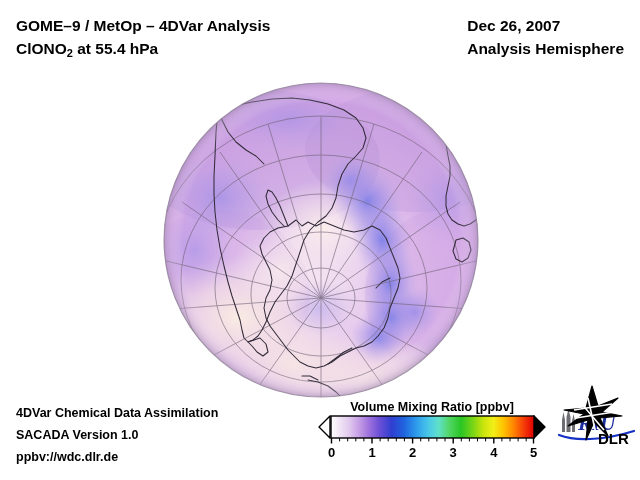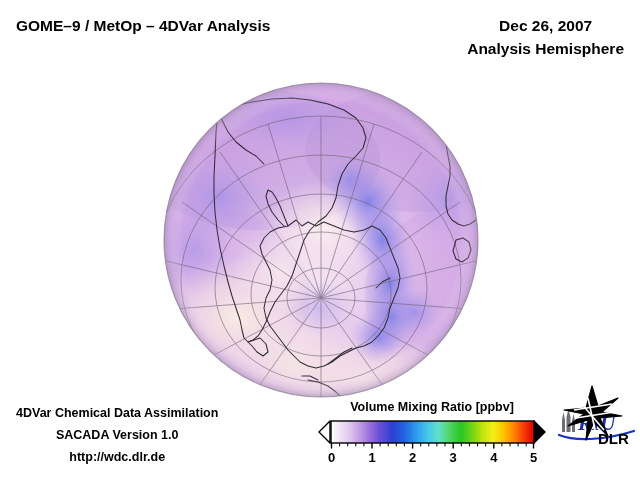--- a/index.html
+++ b/index.html
@@ -5,55 +5,56 @@
   html,body{margin:0;padding:0;}
   body{
     width:640px;height:480px;background:#ffffff;
     font-family:"Liberation Sans", sans-serif;
     color:#000;overflow:hidden;position:relative;
   }
   .page{position:absolute;inset:0;}
 
   
   .hdr-left{position:absolute;left:16px;top:14px;}
-  .hdr-right{position:absolute;right:16px;top:14px;text-align:center;}
+  .hdr-right{position:absolute;right:16px;top:14px;text-align:left;}
   .hdr-line{font-size:15.5px;font-weight:bold;line-height:23px;white-space:nowrap;}
   .hdr-line sub{font-size:11px;font-weight:bold;vertical-align:baseline;position:relative;top:3px;}
 
   
   .globe-wrap{position:absolute;left:160px;top:80px;width:322px;height:322px;}
   .globe-wrap svg{display:block;}
 
   
-  .footer{position:absolute;left:16px;top:402px;text-align:center;}
+  .footer{position:absolute;left:16px;top:402px;}
   .footer div{font-size:12.5px;font-weight:bold;line-height:22px;white-space:nowrap;}
   .footer div.url{font-weight:bold;}
 
   
   .cbar{position:absolute;left:318px;top:400px;width:228px;}
-  .cbar-title{font-size:12.5px;font-weight:bold;text-align:center;white-space:nowrap;margin-bottom:5px;}
+  .cbar-title{font-size:12.5px;font-weight:bold;text-align:center;white-space:nowrap;}
   .cbar-svg{display:block;}
   .cbar-ticks{position:relative;height:18px;margin-top:1px;}
   .cbar-ticks span{
     position:absolute;top:0;font-size:13px;font-weight:bold;
     transform:translateX(-50%);
   }
 
   
   .logo-riu{position:absolute;left:556px;top:368px;width:80px;height:34px;margin-top:40px;}
   .logo-dlr{position:absolute;left:562px;top:384px;width:74px;height:62px;}
   .logo-riu svg,.logo-dlr svg{display:block;}
 </style>
 </head>
 <body>
 
 <div class="page">
 
   <div class="hdr-left">
     <div class="hdr-line">GOME–9 / MetOp – 4DVar Analysis</div>
+    <div class="hdr-line"><span>ClONO</span><sub>2</sub><span> at 55.4 hPa</span></div>
   </div>
 
   <div class="hdr-right">
     <div class="hdr-line">Dec 26, 2007</div>
     <div class="hdr-line">Analysis Hemisphere</div>
   </div>
 
   <div class="globe-wrap">
     <svg width="322" height="322" viewBox="0 0 322 322" xmlns="http://www.w3.org/2000/svg">
       <defs>
@@ -217,21 +218,21 @@
         <circle cx="161" cy="160" r="157" fill="url(#limb)"></circle>
       </g>
 
       <circle cx="161" cy="160" r="157" fill="none" stroke="#8d7f96" stroke-width="1.1" opacity="0.8"></circle>
     </svg>
   </div>
 
   <div class="footer">
     <div>4DVar Chemical Data Assimilation</div>
     <div>SACADA Version 1.0</div>
-    <div class="url">http://wdc.dlr.de</div>
+    <div class="url">ppbv://wdc.dlr.de</div>
   </div>
 
   <div class="cbar">
     <div class="cbar-title">Volume Mixing Ratio [ppbv]</div>
     <svg class="cbar-svg" width="228" height="30" viewBox="0 0 228 30" xmlns="http://www.w3.org/2000/svg">
       <defs>
         <linearGradient id="cbgrad" x1="0%" y1="0%" x2="100%" y2="0%">
           <stop offset="0%" stop-color="#ffffff"></stop>
           <stop offset="4%" stop-color="#f2e6f5"></stop>
           <stop offset="9%" stop-color="#e0c8ee"></stop>

